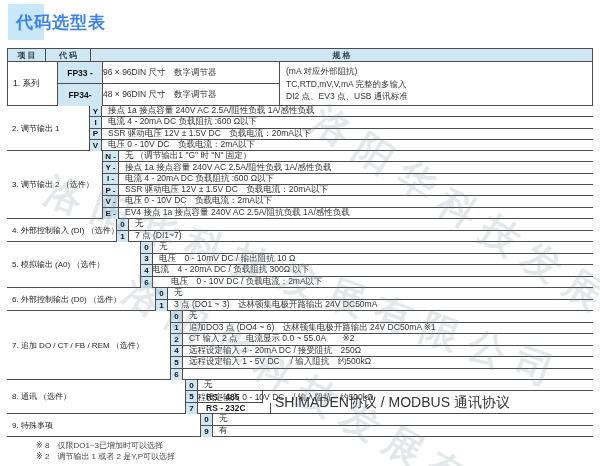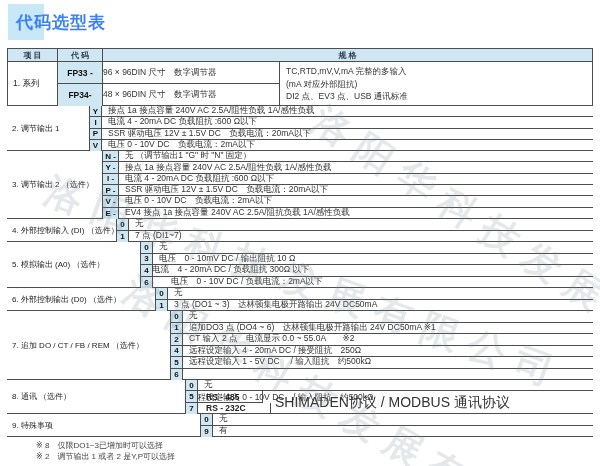--- a/index.html
+++ b/index.html
@@ -57,35 +57,35 @@
 </style>
 </head>
 <body>
 
 <div class="sheet">
 
   <div class="title-block"></div>
   <div class="page-title">代码选型表</div>
 
   <div class="thead">
-    <div class="hcell b" style="width:50px">项 目</div>
+    <div class="hcell b" style="width:38px">项 目</div>
     <div class="hcell b" style="width:45px">代 码</div>
     <div class="hcell" style="flex:1">规 格</div>
   </div>
 
   <div class="row1">
     <div class="r1-label">1. 系列</div>
     <div class="r1-code top">FP33 -</div>
     <div class="r1-spec top">96 × 96DIN 尺寸　数字调节器</div>
     <div class="r1-code bot">FP34-</div>
     <div class="r1-spec bot">48 × 96DIN 尺寸　数字调节器</div>
     <div class="r1-vline"></div>
     <div class="r1-multi">
+      <div>(mA 对应外部阻抗)</div>
       <div>TC,RTD,mV,V,mA 完整的多输入</div>
-      <div>(mA 对应外部阻抗)</div>
       <div>DI2 点、EV3 点、USB 通讯标准</div>
     </div>
   </div>
 
   <div id="groups">
       <div class="group" style="top: 106px; height: 45px;">
         <div class="glabel" style="width: 80px;">2. 调节输出 1</div>
         <div class="grow rline" style="left: 82px; top: 0px; height: 11.25px;">
           <div class="code-cell" style="width: 13px;">Y</div>
           <div class="spec-cell" style="left: 19px;">接点 1a 接点容量 240V AC 2.5A/阻性负载 1A/感性负载</div>

